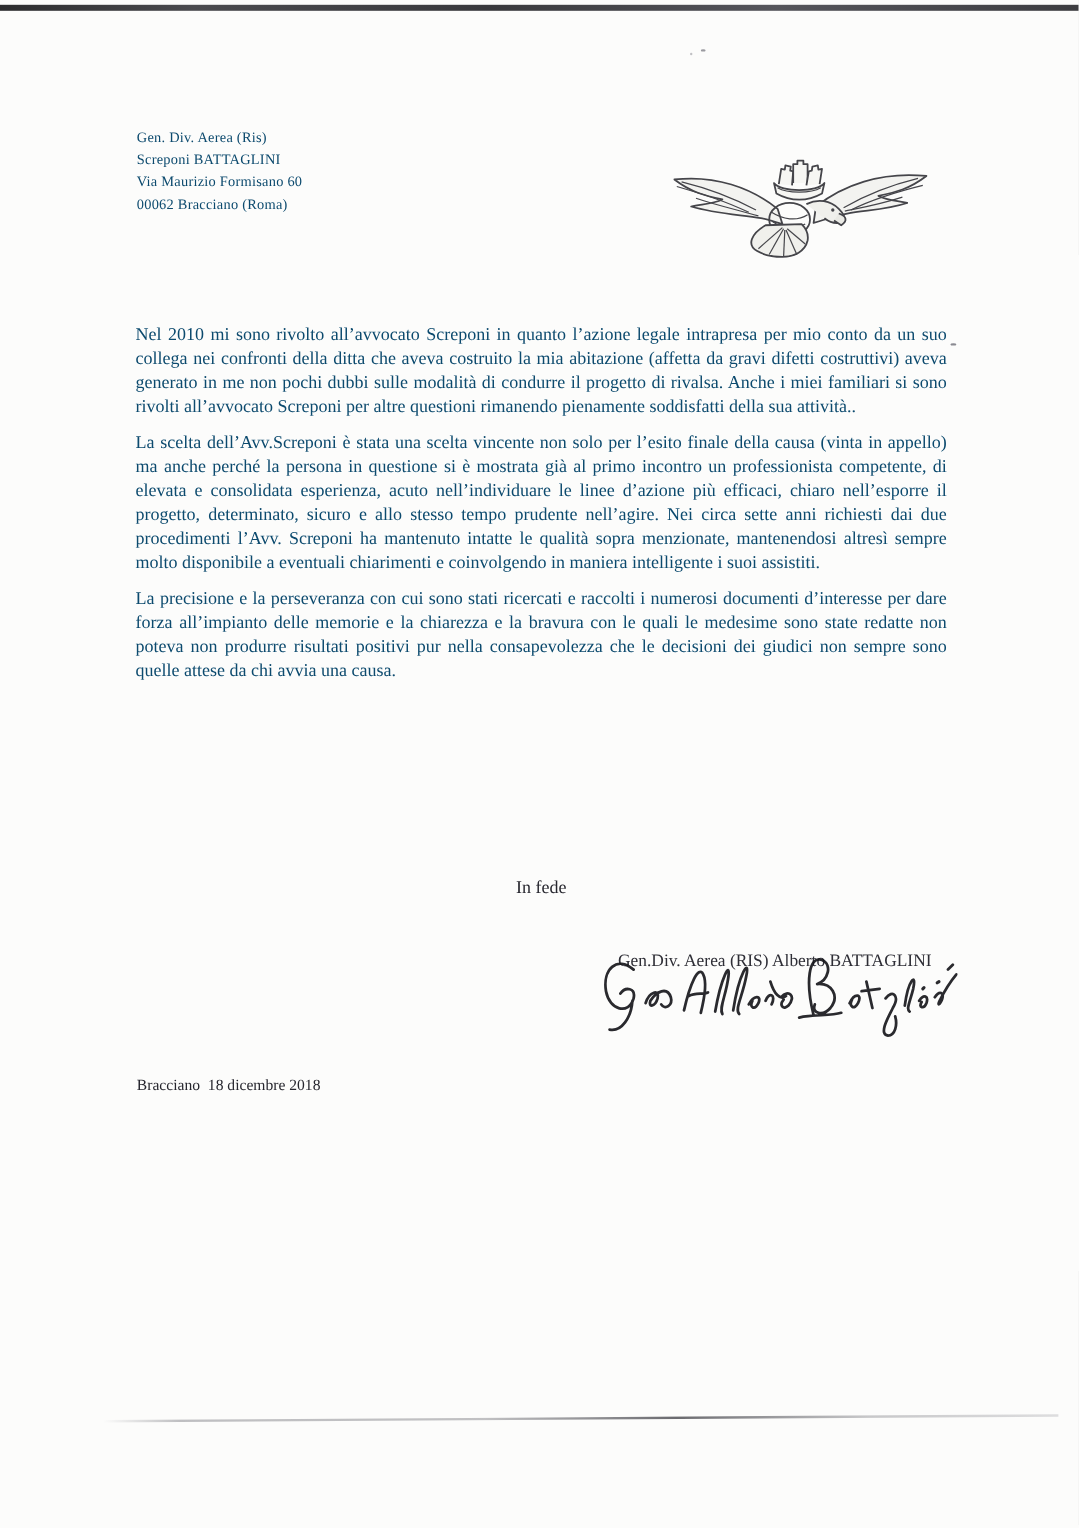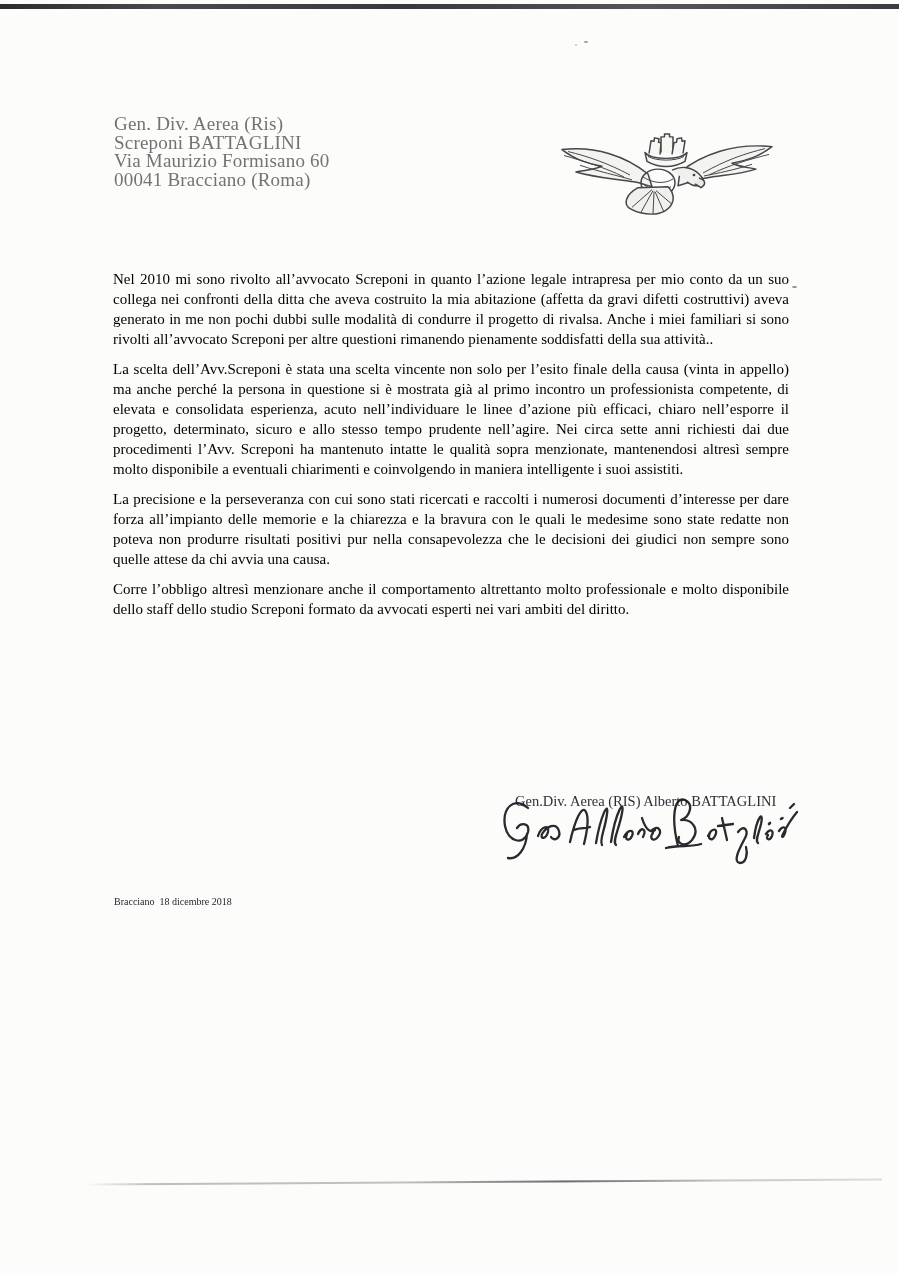--- a/index.html
+++ b/index.html
@@ -6,41 +6,41 @@
   .page{
     position:relative;width:899px;height:1273px;margin:0 auto;
     background:#fcfcfb;overflow:hidden;
     font-family:"Liberation Serif", serif;
   }
   .scan-top{
     position:absolute;left:0;top:4px;width:899px;height:5px;
     background:linear-gradient(90deg,#2c2c2e 0%,#4a4a4e 18%,#38383c 45%,#55555b 72%,#3c3c40 100%);
   }
   .sender{
-    position:absolute;left:114px;top:115px;
-    font-size:19px;line-height:18.6px;color:#737373;letter-spacing:.2px;
+    position:absolute;left:114px;top:105px;
+    font-size:12px;line-height:18.6px;color:#0c4a6e;letter-spacing:.2px;
   }
   .emblem{position:absolute;left:560px;top:131px;}
   .body-text{
     position:absolute;left:113px;top:269px;width:676px;
-    font-size:15px;line-height:20px;text-align:justify;color:#000000;
+    font-size:15px;line-height:20px;text-align:justify;color:#0c4a6e;
   }
   .body-text p{margin:0 0 10px 0;}
   .in-fede{
     position:absolute;left:113px;top:732px;width:676px;text-align:center;
     font-size:15px;color:#26262e;
   }
   .typed-sig{
     position:absolute;left:515px;top:793px;
     font-size:14.5px;color:#2e2e36;z-index:1;
   }
   .signature-svg{position:absolute;left:498px;top:786px;z-index:2;}
   .date-line{
     position:absolute;left:114px;top:896px;
-    font-size:10px;color:#26262e;white-space:pre;
+    font-size:13px;color:#26262e;white-space:pre;
   }
   .scan-line-bottom{
     position:absolute;left:86px;top:1181px;width:796px;height:2px;
     transform:rotate(-.35deg);
     background:linear-gradient(90deg,
       rgba(130,130,136,0) 0%,rgba(130,130,136,.5) 8%,rgba(120,120,126,.45) 40%,
       rgba(70,70,76,.8) 60%,rgba(120,120,126,.4) 80%,rgba(150,150,156,.3) 100%);
   }
   .speck{position:absolute;background:#9a9aa0;border-radius:50%;}
   .speck.s1{left:584px;top:41px;width:4px;height:2px;}
@@ -54,21 +54,21 @@
 
   <div class="scan-top"></div>
   <div class="speck s1"></div>
   <div class="speck s2"></div>
   <div class="speck s3"></div>
 
   <div class="sender">
     <div>Gen. Div. Aerea (Ris)</div>
     <div>Screponi BATTAGLINI</div>
     <div>Via Maurizio Formisano 60</div>
-    <div>00041 Bracciano (Roma)</div>
+    <div>00062 Bracciano (Roma)</div>
   </div>
 
   <svg class="emblem" width="215" height="88" viewBox="0 0 215 90" preserveAspectRatio="none">
     <g stroke="#45454a" stroke-width="1.5" stroke-linejoin="round" fill="none">
 
       <path d="M88,44 C66,26 36,15 2,19 C16,30 28,33 42,36 C34,40 24,40 16,42 C36,48 56,49 74,52 C80,53 85,55 92,57 Z" fill="#f3f3f0"></path>
       <path d="M8,21 C28,26 48,33 70,45" stroke-width="1"></path>
       <path d="M4,25 C24,31 44,37 64,47" stroke-width="1"></path>
       <path d="M20,35 C40,42 56,45 72,50" stroke-width="1"></path>
 
@@ -99,23 +99,23 @@
       <path d="M94,62 L93,85" stroke-width="1"></path>
       <path d="M95,62 L104,83" stroke-width="1"></path>
       <path d="M96,61 L111,74" stroke-width="1"></path>
     </g>
   </svg>
 
   <div class="body-text">
     <p>Nel 2010 mi sono rivolto all’avvocato Screponi in quanto l’azione legale intrapresa per mio conto da un suo collega nei confronti della ditta che aveva costruito la mia abitazione (affetta da gravi difetti costruttivi) aveva generato in me non pochi dubbi sulle modalità di condurre il progetto di rivalsa. Anche i miei familiari si sono rivolti all’avvocato Screponi per altre questioni rimanendo pienamente soddisfatti della sua attività..</p>
     <p>La scelta dell’Avv.Screponi è stata una scelta vincente non solo per l’esito finale della causa (vinta in appello) ma anche perché  la persona in questione si è mostrata già al primo incontro un professionista competente, di elevata e consolidata esperienza, acuto nell’individuare le linee d’azione più efficaci, chiaro nell’esporre il progetto, determinato, sicuro e allo stesso tempo prudente nell’agire. Nei circa sette anni richiesti dai due procedimenti l’Avv. Screponi ha mantenuto intatte le qualità sopra menzionate, mantenendosi altresì sempre molto disponibile a eventuali chiarimenti e coinvolgendo  in maniera intelligente i suoi assistiti.</p>
     <p>La precisione e la perseveranza  con cui sono stati ricercati e raccolti i numerosi documenti d’interesse per dare forza all’impianto delle memorie e la chiarezza e la bravura  con le quali le medesime sono state redatte non poteva non produrre risultati positivi pur nella consapevolezza che le decisioni dei giudici non sempre sono quelle attese da chi avvia una causa.</p>
-    <p>Corre l’obbligo altresì menzionare anche il comportamento altrettanto molto professionale e molto disponibile dello staff dello studio Screponi formato da avvocati esperti nei vari ambiti del diritto.</p>
   </div>
 
+  <div class="in-fede">In fede</div>
 
   <div class="typed-sig">Gen.Div. Aerea (RIS) Alberto BATTAGLINI</div>
 
   <svg class="signature-svg" width="300" height="80" viewBox="0 0 300 80">
     <g stroke="#18181d" stroke-width="2.3" fill="none" stroke-linecap="round" stroke-linejoin="round" opacity=".92">
       <path d="M30,22 C16,10 4,22 7,40 C10,56 26,60 30,46 C32,37 23,36 19,42 M29,48 C28,62 20,74 10,72"></path>
       <path d="M40,50 C43,40 52,38 50,46 C48,53 42,54 44,48 C49,40 58,36 61,45 C63,52 56,56 53,51"></path>
       <path d="M72,56 C77,34 84,18 88,26 C92,34 88,50 86,58 M76,44 C82,41 88,43 92,41"></path>
       <path d="M98,57 C103,28 111,14 109,28 C107,44 101,54 104,59 M113,56 C118,24 127,12 124,27 C121,44 114,55 118,59"></path>
       <path d="M126,51 C130,43 137,43 134,50 C131,56 126,54 129,48 M140,48 C143,40 149,43 145,51 M144,32 C147,42 152,48 157,44 M153,45 C159,38 166,44 159,52 C155,56 151,52 155,47"></path>

